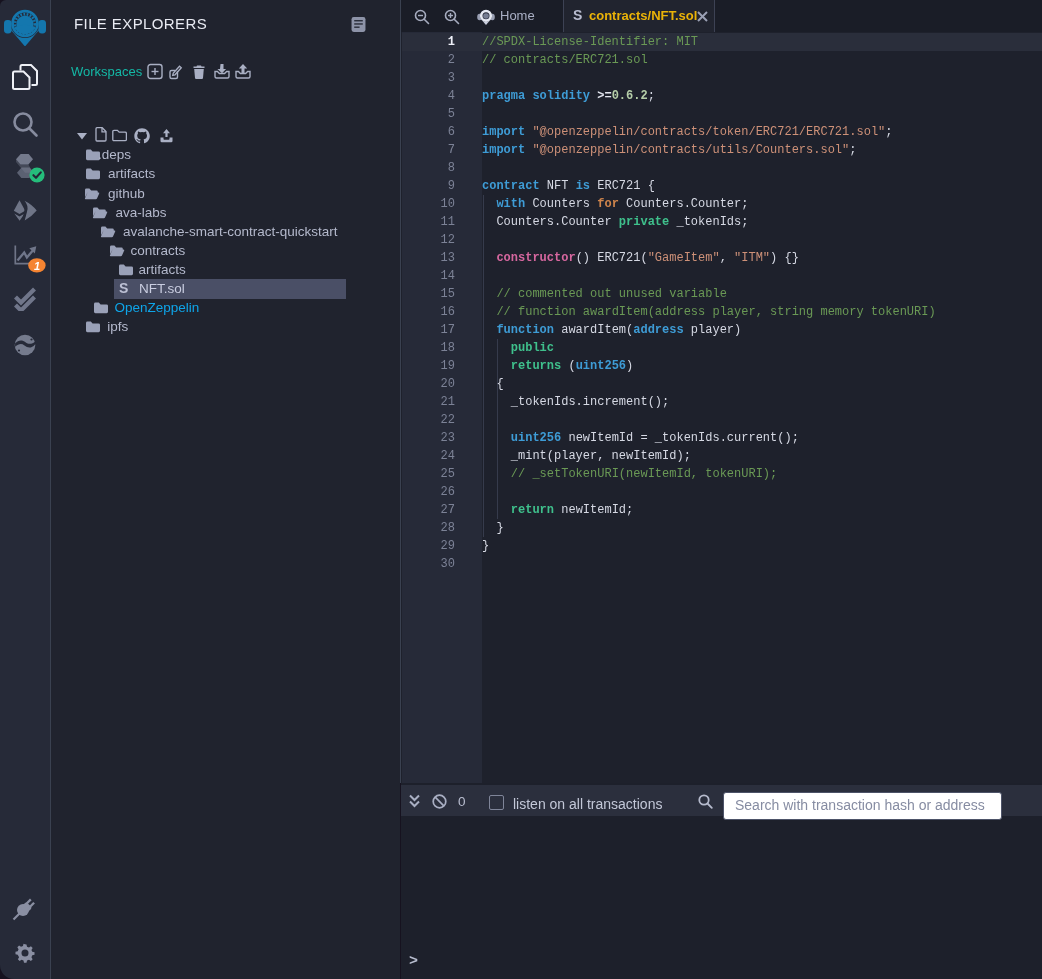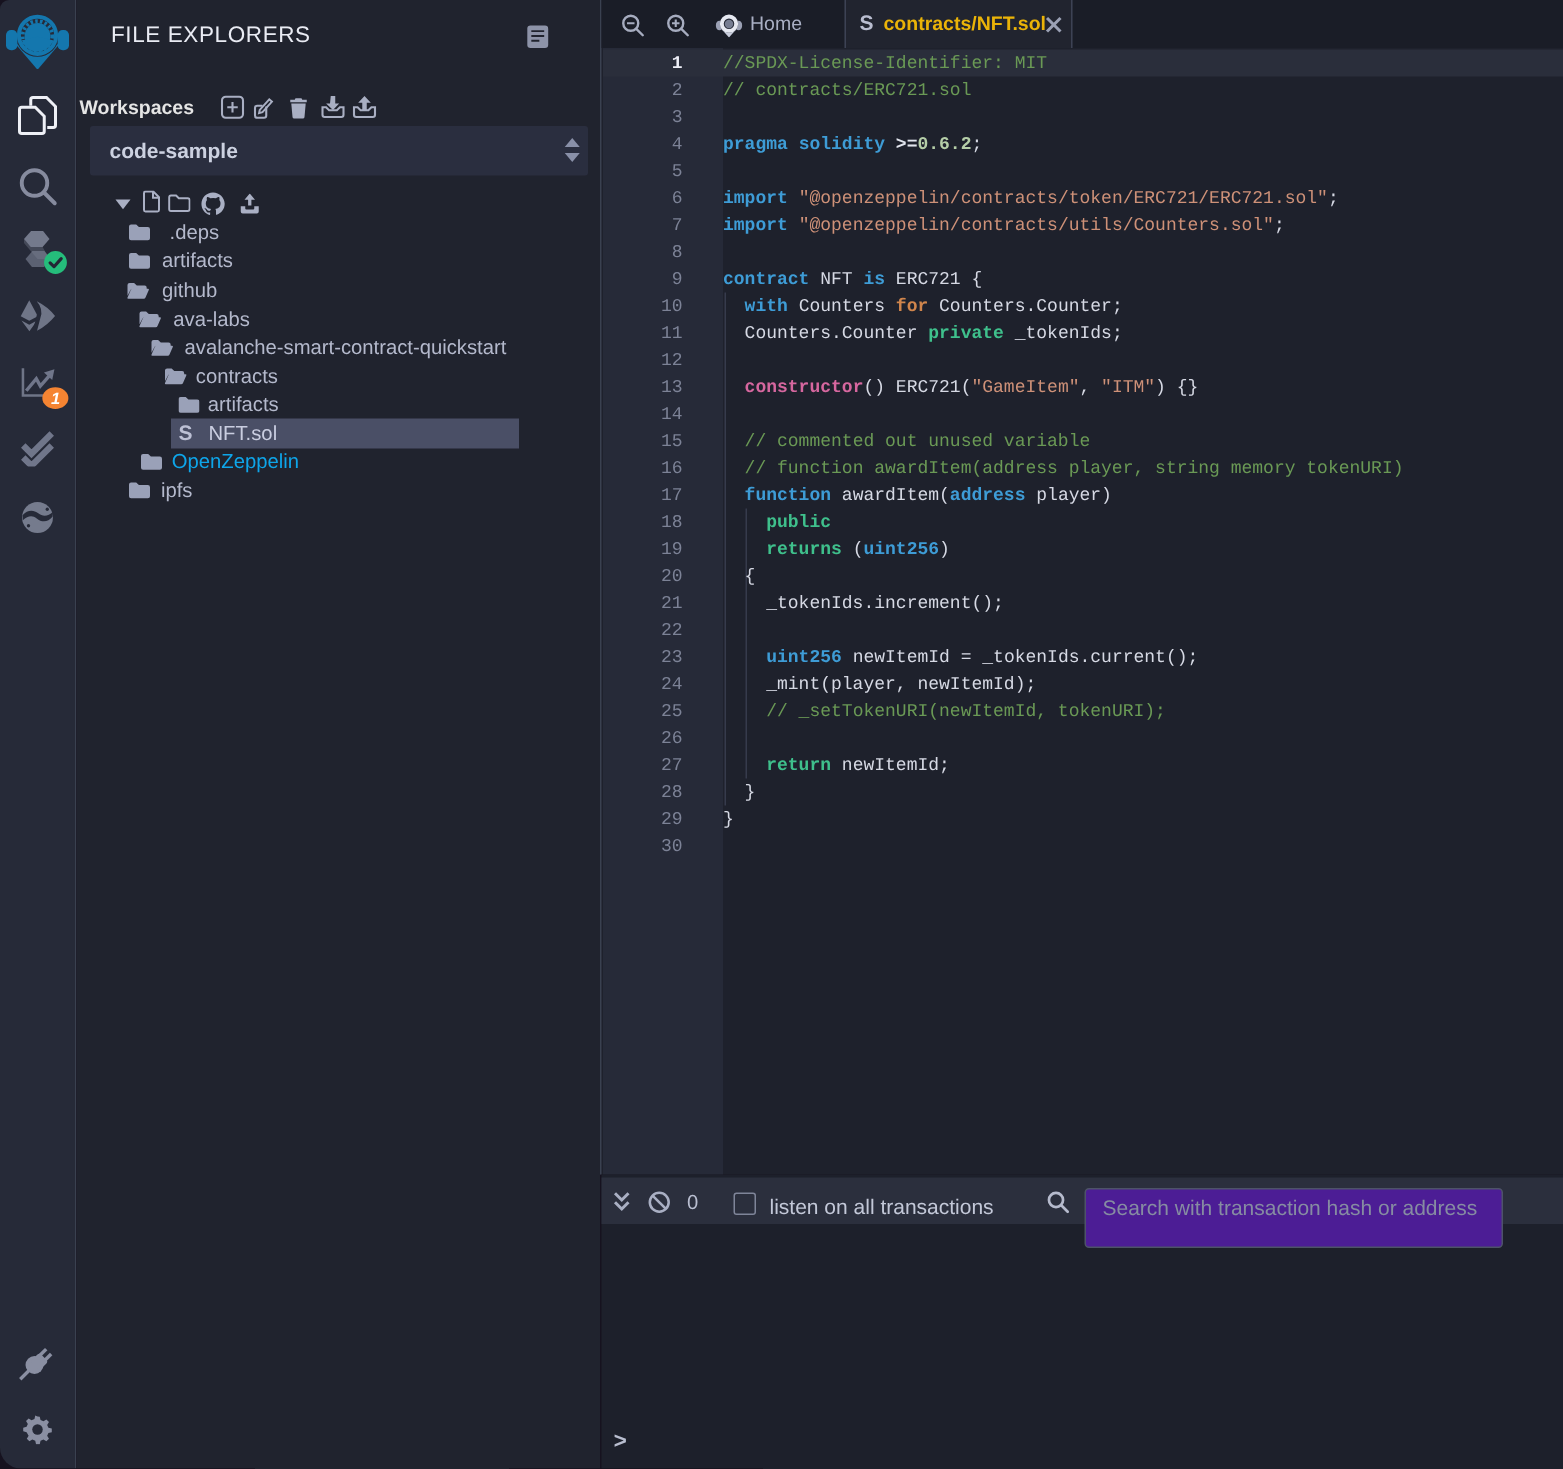--- a/index.html
+++ b/index.html
@@ -9,21 +9,21 @@
   #stage { position:relative; width:1042px; height:979px; }
 
   
   #iconbar { left:0; top:0; width:51px; height:979px; background:#262a38;
     border-right:1px solid #3a4150; border-radius:6px 0 0 14px; }
 
   
   #filepanel { left:51px; top:0; width:349px; height:979px; background:#20232e; }
   #fp-title { left:23px; top:15px; font-size:15px; color:#e9ebf3; letter-spacing:0.4px; font-weight:400; }
   #fp-book { left:300px; top:16px; }
-  #ws-label { left:2px; top:64px; font-size:13px; color:#e5e5e5;font-weight:bold; }
+  #ws-label { left:20px; top:64px; font-size:13px; color:#14b8a6; }
   #ws-icons { left:96px; top:63px; }
   #ws-select { left:9px; top:84px; width:332px; height:33px; background:#2a2e3f; border-radius:2px; }
   #ws-select .txt { position:absolute; left:13px; top:8px; font-size:14px; font-weight:700; color:#ccd1e0; }
 
   
   .trow { position:absolute; height:20px; font-size:13.5px; color:#b4b9cc; }
   .trow span { position:absolute; top:2px; }
   .trow svg { position:absolute; }
   #sel-row { left:63px; top:279px; width:232px; height:20px; background:#4a4f66; }
 
@@ -45,21 +45,21 @@
   .nm { color:#b5cea8; font-weight:bold; }   
 
   
   .tabtxt { position:absolute; top:8px; font-size:13px; color:#a9afc4; }
 
   
   #terminal { left:401px; top:783px; width:641px; height:196px; background:#1d202b; }
   #termbar { left:0; top:2px; width:641px; height:31px; background:#2b2f3d; }
   #checkbox { left:88px; top:10px; width:15px; height:15px; border:1px solid #7f8599; border-radius:2px; }
   #listen { left:112px; top:11px; font-size:14px; color:#c3c8d8; }
-  #srchbox { left:322px; top:7px; width:279px; height:40px; background:#4c1d95; border:1px solid #4d5368; border-radius:3px; }
+  #srchbox { left:322px; top:7px; width:279px; height:28px; background:#ffffff; border:1px solid #4d5368; border-radius:3px; }
   #srchbox span { position:absolute; left:11px; top:4px; font-size:14px; color:#868ca2; }
   #prompt { left:8px; top:170px; font-family:"Liberation Mono",monospace; font-size:15px; font-weight:bold; color:#b8bdcf; }
 </style>
 </head>
 <body>
 <div id="stage">
 
   <div class="abs" id="iconbar">
 
     <svg width="42" height="40" viewBox="0 0 42 40" style="position:absolute;left:4px;top:6px">
@@ -167,27 +167,20 @@
       </g>
       <g fill="#a9afc3">
         <path d="M50 2.5 h4 l.5 1 h3 v1.6 H46.5 V3.5 h3 Z"></path>
             <path d="M47.2 6 h9.6 l-.8 9 q-.1 1-1.1 1 h-5.8 q-1 0-1.1-1 Z"></path>
         <path d="M73.5 1 h3 V6 h2.6 L75 10.3 70.4 6 H73 Z"></path>
         <path d="M68 8.5 h2.4 l2 2 h5.2 l2-2 H82 V13.5 q0 1.5-1.5 1.5 h-11 q-1.5 0-1.5-1.5 Z" fill="none" stroke="#a9afc3" stroke-width="1.4"></path>
         <path d="M97.5 10.3 h-3 V5.5 H91.8 L96 1 100.2 5.5 H97.5 Z"></path>
         <path d="M89 8.5 h2.4 l2 2 h5.2 l2-2 H103 V13.5 q0 1.5-1.5 1.5 h-11 Q89 15 89 13.5 Z" fill="none" stroke="#a9afc3" stroke-width="1.4"></path>
       </g>
     </svg></div>
-    <div class="abs" id="ws-select">
-        <span class="txt">code-sample</span>
-        <svg width="11" height="16" viewBox="0 0 11 16" style="position:absolute;left:316px;top:8px">
-      <path d="M5.5 0 L10.5 6 H.5 Z" fill="#8990a8"></path>
-          <path d="M5.5 16 L10.5 10 H.5 Z" fill="#8990a8"></path>
-    </svg>
-      </div>
     <div class="abs" id="sel-row"></div>
     <div class="abs" style="left:0;top:127px;width:349px;height:18px">
       <svg width="12" height="8" viewBox="0 0 12 8" style="position:absolute;left:25px;top:5px">
           <path fill="#aab0c4" d="M1 1 h10 L6 7.5 Z"></path>
         </svg>
       <svg width="12" height="15" viewBox="0 0 12 15" style="position:absolute;left:44px;top:0">
           <path fill="none" stroke="#aab0c4" stroke-width="1.3" d="M1 1.7 Q1 .7 2 .7 h5.2 L11 4.5 V13 q0 1-1 1 H2 q-1 0-1-1 Z"></path>
           <path fill="none" stroke="#aab0c4" stroke-width="1.3" d="M7 .9 V4.8 H11"></path>
         </svg>
       <svg width="15" height="13" viewBox="0 0 15 13" style="position:absolute;left:61px;top:2px">
@@ -201,21 +194,21 @@
             <path d="M6.5 0 10 4.2 H7.6 V8 H5.4 V4.2 H3 Z"></path>
             <path d="M.5 8.5 H3.5 V10 q0 .7.7.7 h4.6 q.7 0 .7-.7 V8.5 h3 V12 q0 1.3-1.3 1.3 H1.8 Q.5 13.3.5 12 Z"></path>
           </g>
         </svg>
     </div>
     <div id="tree">
       <div class="trow" style="left:0;top:145px;width:349px;color:#b4b9cc">
           <svg width="14" height="12" viewBox="0 0 14 12" style="left:35px;top:4px">
             <path fill="#9aa1b8" d="M0 2 Q0 .6 1.4.6 h3.4 l1.8 1.8 h5.9 Q14 2.4 14 3.8 v6 q0 1.4-1.4 1.4 H1.4 Q0 11.2 0 9.8 Z"></path>
           </svg>
-          <span style="left:62px">.deps</span>
+          <span style="left:47px">.deps</span>
         </div>
       <div class="trow" style="left:0;top:164px;width:349px;color:#b4b9cc">
           <svg width="14" height="12" viewBox="0 0 14 12" style="left:35px;top:4px">
             <path fill="#9aa1b8" d="M0 2 Q0 .6 1.4.6 h3.4 l1.8 1.8 h5.9 Q14 2.4 14 3.8 v6 q0 1.4-1.4 1.4 H1.4 Q0 11.2 0 9.8 Z"></path>
           </svg>
           <span style="left:57px">artifacts</span>
         </div>
       <div class="trow" style="left:0;top:184px;width:349px;color:#b4b9cc">
           <svg width="16" height="12" viewBox="0 0 16 12" style="left:33px;top:4px">
             <path fill="#9aa1b8" d="M1 9.2 V2 Q1 .6 2.4.6 h3 l1.8 1.8 h5.2 q1.4 0 1.4 1.4 v.7 H4.4 q-1 0-1.4.9 Z M1.6 11.2 q-1 0-.6-.9 L3.2 5.3 q.3-.8 1.2-.8 h10.2 q1 0 .6.9 l-2.2 5 q-.3.8-1.2.8 Z"></path>

